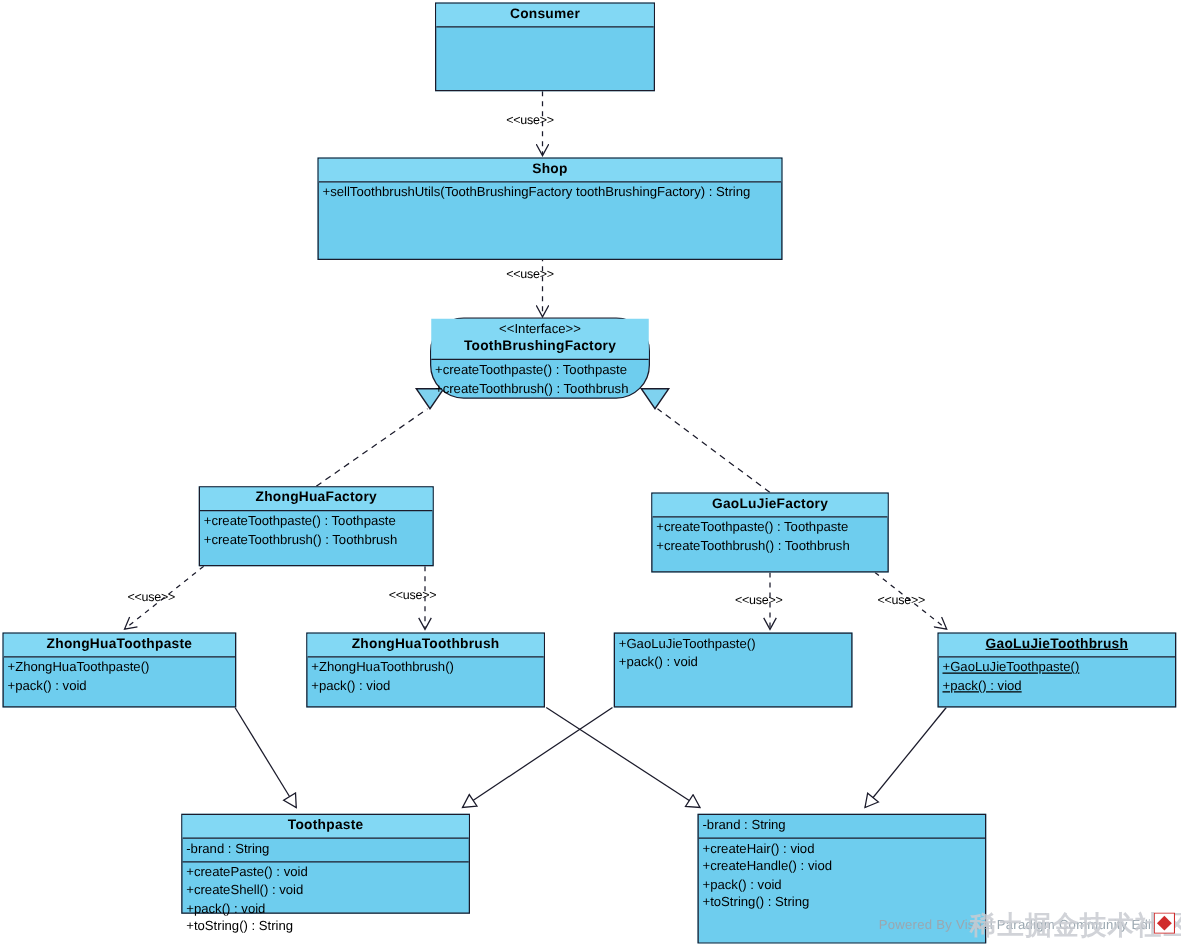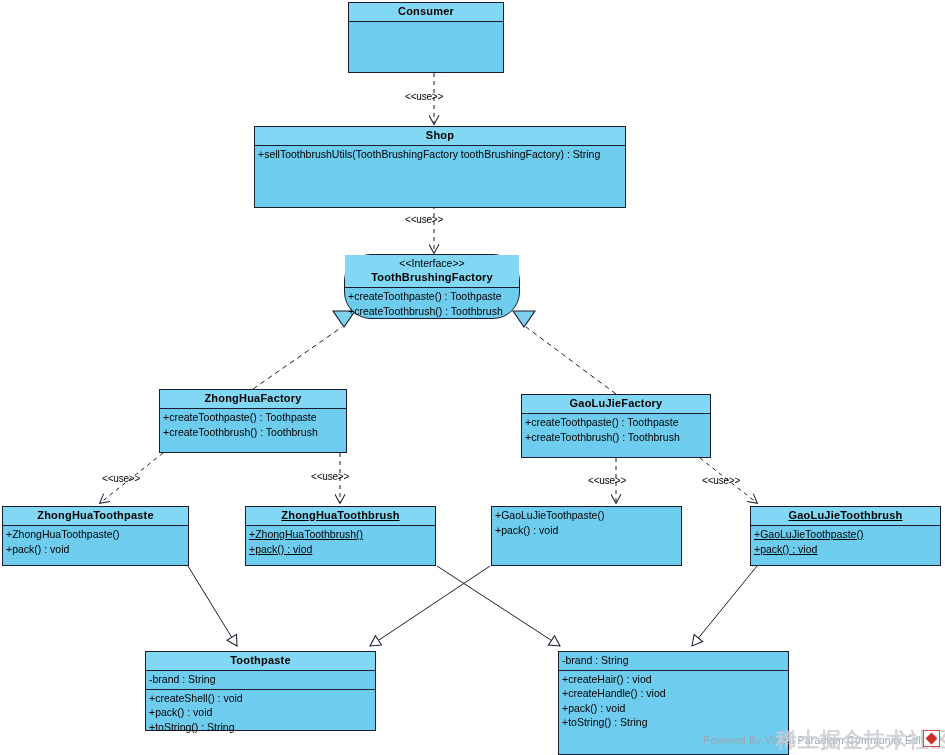--- a/index.html
+++ b/index.html
@@ -163,21 +163,21 @@
 
     <g>
       <line x1="437" y1="566" x2="560" y2="646" stroke="#1b1b2b" stroke-width="1" marker-end="url(#hollowTriWhite)"></line>
     </g>
 
     <g>
       <line x1="757" y1="566" x2="692" y2="646" stroke="#1b1b2b" stroke-width="1" marker-end="url(#hollowTriWhite)"></line>
     </g>
   </svg>
 
-  <div class="uml-class" style="left:348px; top:2px; width:156px; height:71px;">
+  <div class="uml-class" style="left:348px; top:2px; width:176px; height:71px;">
     <div class="uml-header">
       <span class="cname">Consumer</span>
     </div>
     <div class="uml-compartment" style="height:52px;"></div>
   </div>
 
   <div class="uml-class" style="left:254px; top:126px; width:372px; height:82px;">
     <div class="uml-header">
       <span class="cname">Shop</span>
     </div>
@@ -220,21 +220,21 @@
   <div class="uml-class" style="left:2px; top:506px; width:187px; height:60px;">
     <div class="uml-header">
       <span class="cname">ZhongHuaToothpaste</span>
     </div>
     <div class="uml-compartment">
       <span class="member">+ZhongHuaToothpaste()</span>
       <span class="member">+pack() : void</span>
     </div>
   </div>
 
-  <div class="uml-class" style="left:245px; top:506px; width:191px; height:60px;text-decoration:underline;">
+  <div class="uml-class" style="left:245px; top:506px; width:191px; height:60px;">
     <div class="uml-header">
       <span class="cname">ZhongHuaToothbrush</span>
     </div>
     <div class="uml-compartment">
       <span class="member">+ZhongHuaToothbrush()</span>
       <span class="member">+pack() : viod</span>
     </div>
   </div>
 
   <div class="uml-class" style="left:491px; top:506px; width:191px; height:60px;">
@@ -255,20 +255,21 @@
   </div>
 
   <div class="uml-class" style="left:145px; top:651px; width:231px; height:80px;">
     <div class="uml-header">
       <span class="cname">Toothpaste</span>
     </div>
     <div class="uml-compartment bordered">
       <span class="member">-brand : String</span>
     </div>
     <div class="uml-compartment">
+      <span class="member">+createPaste() : void</span>
       <span class="member">+createShell() : void</span>
       <span class="member">+pack() : void</span>
       <span class="member">+toString() : String</span>
     </div>
   </div>
 
   <div class="uml-class" style="left:558px; top:651px; width:231px; height:104px;">
     <div class="uml-compartment bordered">
       <span class="member">-brand : String</span>
     </div>

